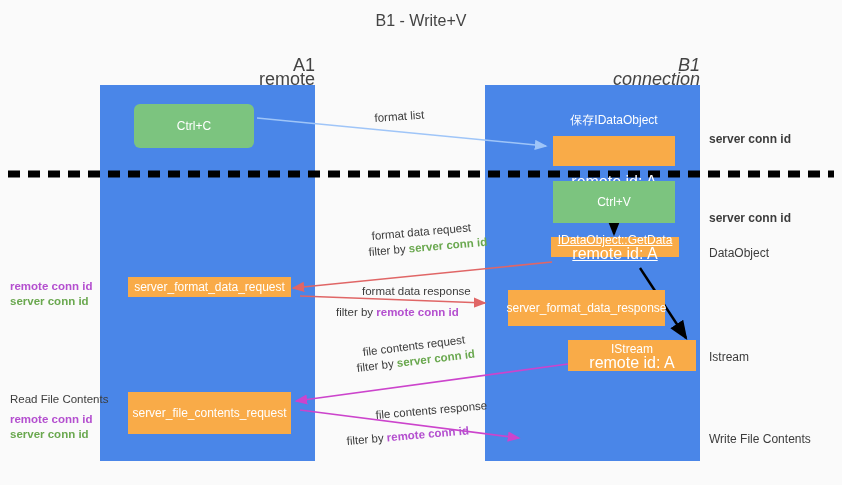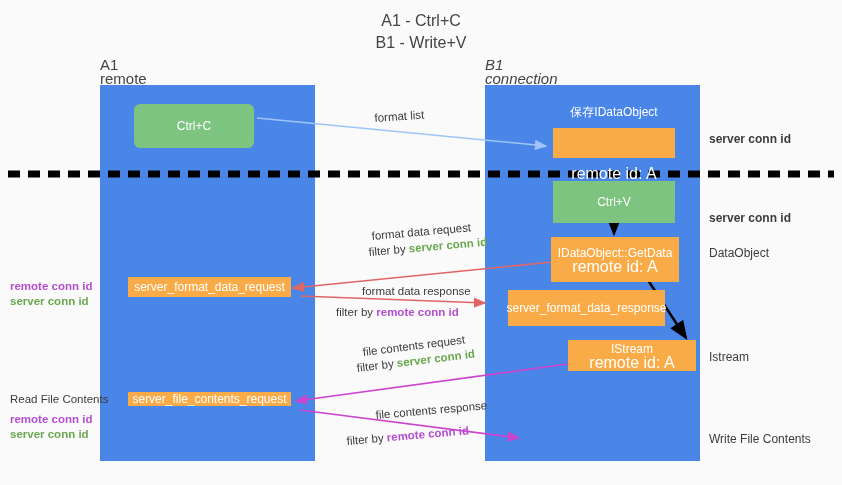--- a/index.html
+++ b/index.html
@@ -7,21 +7,21 @@
     width:842px;height:485px;position:relative;overflow:hidden;
     background:#fafafa;
     font-family:"Liberation Sans","DejaVu Sans",sans-serif;
     color:#3c3c3c;
   }
   .stage{position:absolute;inset:0;}
   svg.layer{position:absolute;left:0;top:0;width:842px;height:485px;pointer-events:none;}
 
   
   .column{position:absolute;background:#4a86e8;}
-  .col-head{position:absolute;text-align:left;font-size:15px;line-height:14px;color:#444;}
+  .col-head{position:absolute;text-align:right;font-size:18px;line-height:14px;color:#444;}
   .col-head .l2{display:block;}
 
   
   .title{position:absolute;left:0;right:0;top:10px;text-align:center;
     font-size:16px;line-height:22px;color:#444;}
 
   
   .node{position:absolute;display:flex;flex-direction:column;align-items:center;
     justify-content:center;text-align:center;color:#ffffff;font-size:12px;
     line-height:14px;box-sizing:border-box;}
@@ -38,21 +38,20 @@
   .side.bold-g{color:#6aa84f;font-weight:bold;}
   .side.bold-p{color:#b44fcf;font-weight:bold;}
   .right-lbl{position:absolute;font-size:12px;color:#3c3c3c;white-space:nowrap;}
 </style>
 </head>
 <body>
 
 <div class="stage">
 
   <div class="title">
-    <div>A1 - Ctrl+C</div>
     <div>B1 - Write+V</div>
   </div>
 
   <div class="col-head" style="left:100px;top:58px;width:215px;">
     <span>A1</span>
     <span class="l2">remote</span>
   </div>
   <div class="col-head" style="left:485px;top:58px;width:215px;font-style:italic;">
     <span>B1</span>
     <span class="l2">connection</span>
@@ -95,34 +94,34 @@
   </svg>
 
   <div class="node green" style="left:134px;top:104px;width:120px;height:44px;border-radius:6px;">
     <span>Ctrl+C</span>
   </div>
 
   <div class="node orange" style="left:128px;top:277px;width:163px;height:20px;">
     <span>server_format_data_request</span>
   </div>
 
-  <div class="node orange" style="left:128px;top:392px;width:163px;height:14px;">
+  <div class="node orange" style="left:128px;top:392px;width:163px;height:42px;">
     <span>server_file_contents_request</span>
   </div>
 
-  <div class="node orange" style="left:553px;top:128px;width:122px;height:30px;gap:48px;">
+  <div class="node orange" style="left:553px;top:136px;width:122px;height:30px;gap:48px;">
     <span>保存IDataObject</span>
     <span class="sub">remote id: A</span>
   </div>
 
   <div class="node green" style="left:553px;top:181px;width:122px;height:42px;">
     <span>Ctrl+V</span>
   </div>
 
-  <div class="node orange" style="left:551px;top:237px;width:128px;height:45px;">
+  <div class="node orange" style="left:551px;top:237px;width:128px;height:20px;text-decoration:underline;">
     <span>IDataObject::GetData</span>
     <span class="sub">remote id: A</span>
   </div>
 
   <div class="node orange" style="left:568px;top:340px;width:128px;height:31px;">
     <span>IStream</span>
     <span class="sub">remote id: A</span>
   </div>
 
   <div class="node orange" style="left:508px;top:290px;width:157px;height:36px;">

